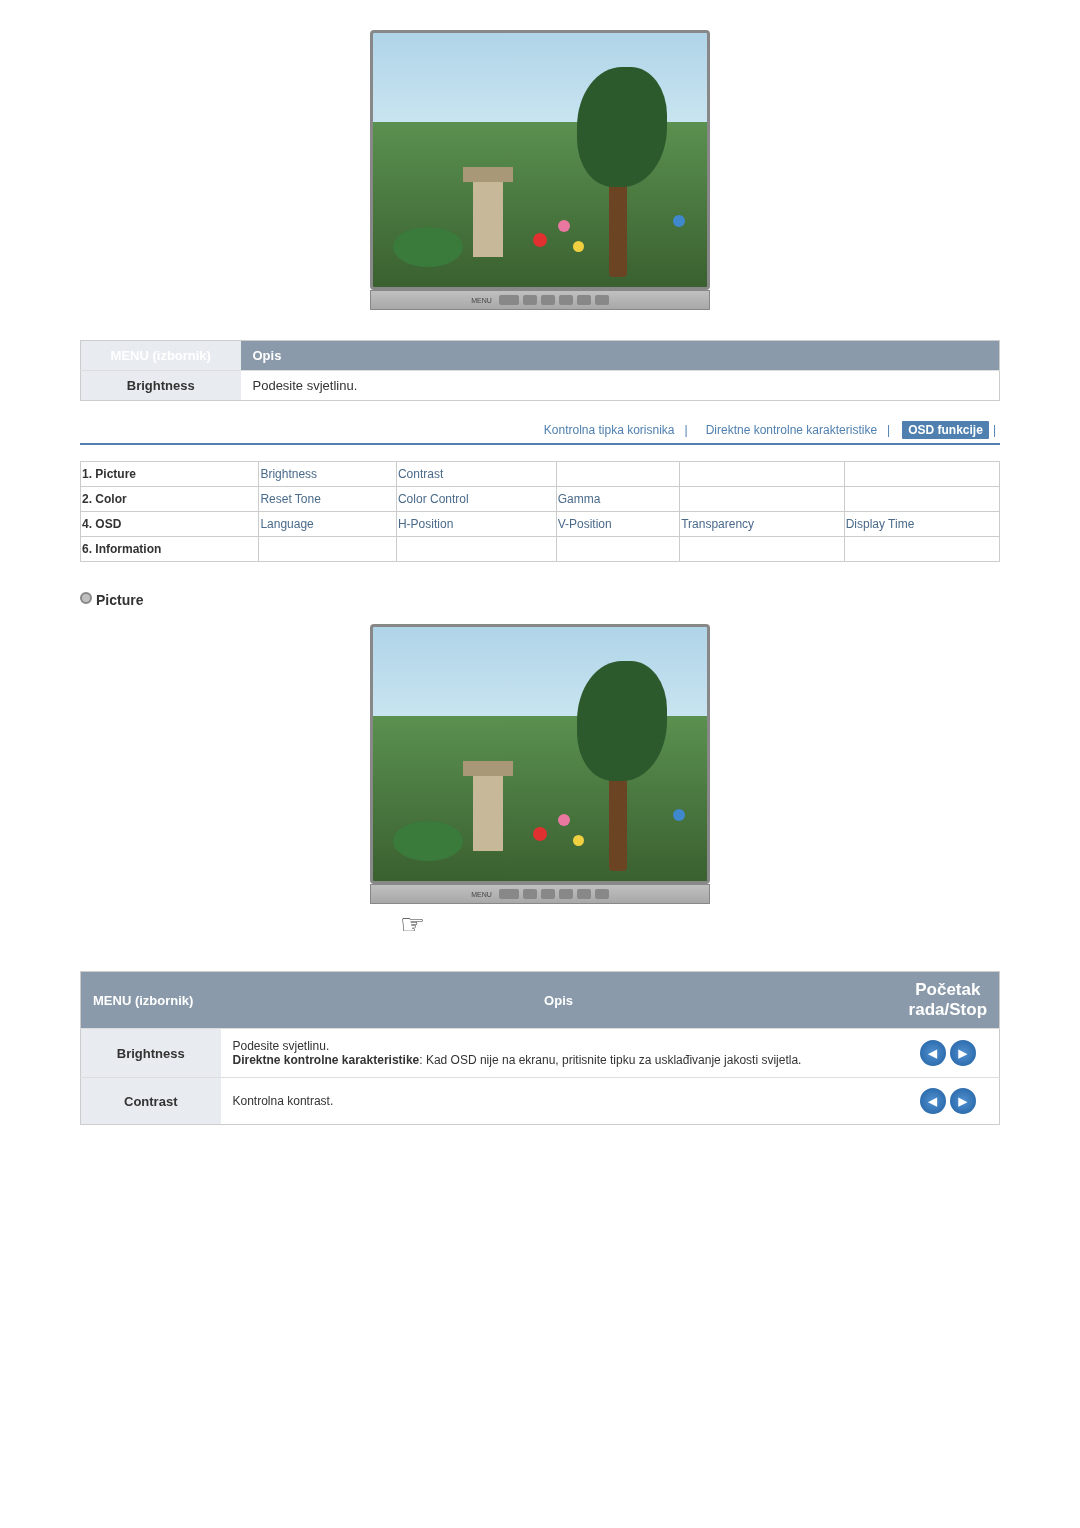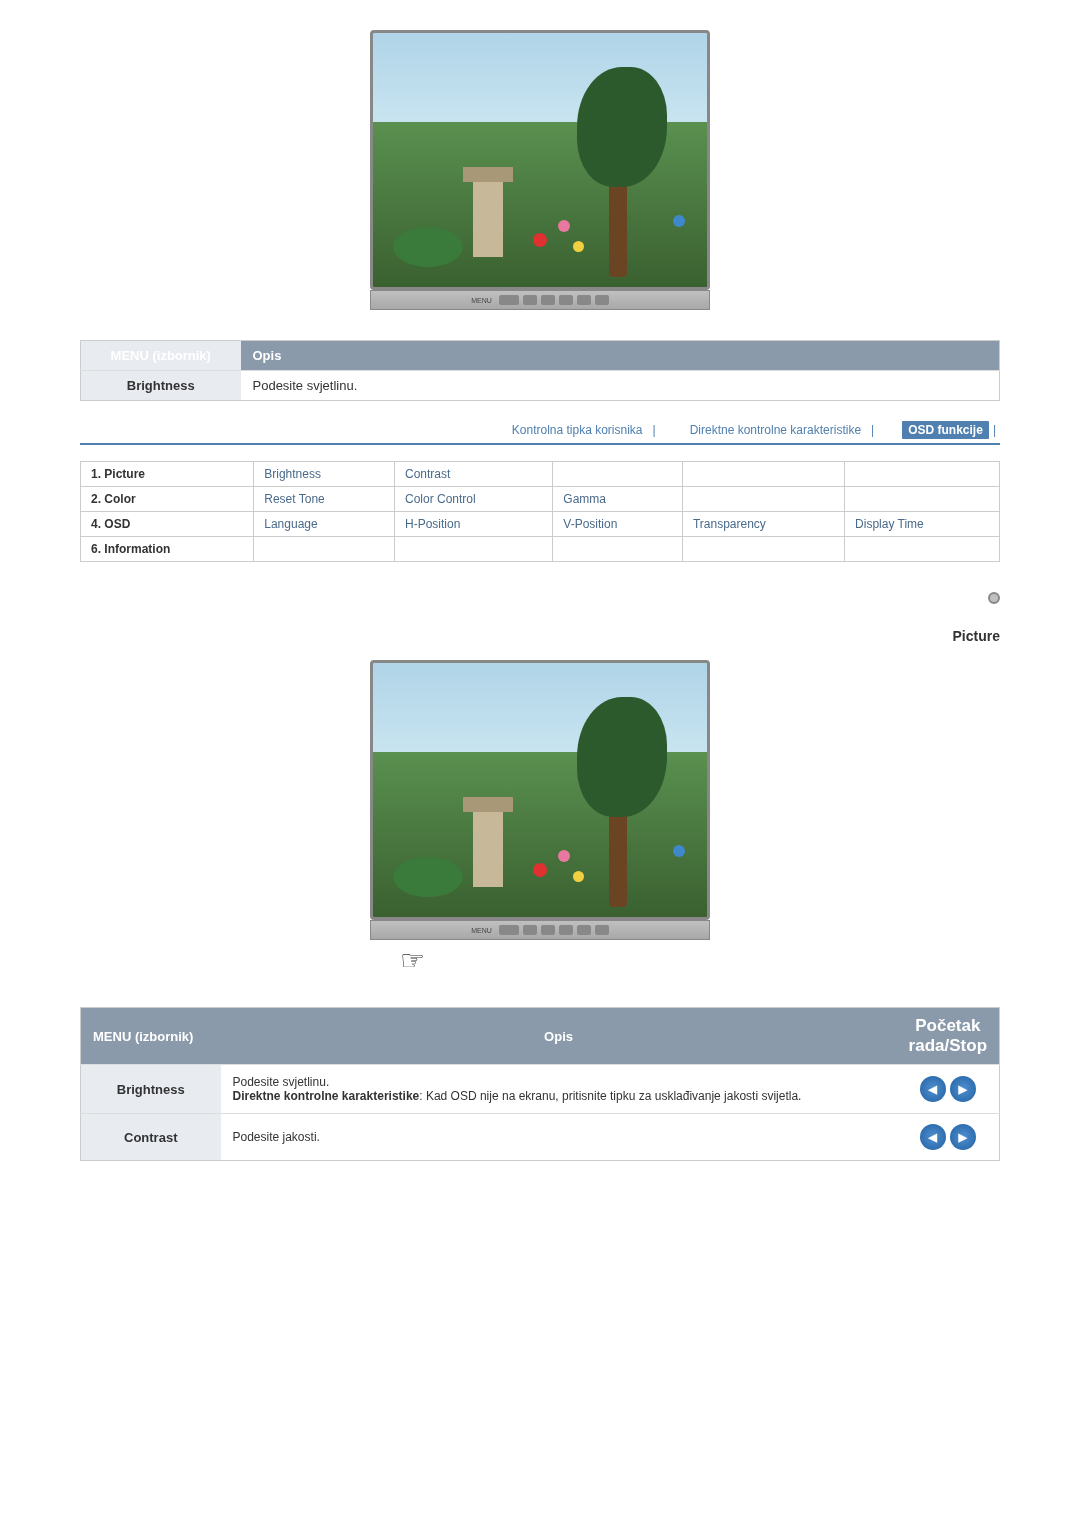--- a/index.html
+++ b/index.html
@@ -192,21 +192,21 @@
       display: flex;
       justify-content: flex-end;
       align-items: center;
       border-bottom: 2px solid #5080b0;
       margin-bottom: 16px;
       padding-bottom: 4px;
       font-size: 12px;
       color: #5080b0;
     }
     .nav-tab {
-      margin-left: 24px;
+      margin-left: 8px;
       padding: 2px 6px;
       cursor: pointer;
     }
     .nav-tab.active {
       background: #5080b0;
       color: #fff;
       font-weight: bold;
       border-radius: 1px;
     }
     .nav-sep {
@@ -217,43 +217,42 @@
     
     .osd-table {
       width: 100%;
       border-collapse: collapse;
       border: 1px solid #ccc;
       margin-bottom: 30px;
       font-size: 12px;
     }
     .osd-table td {
       border: 1px solid #ccc;
-      padding: 5px 10px;
+      padding: 5px 1px;
       vertical-align: middle;
     }
     .osd-table .menu-item {
       font-weight: bold;
       background: #fff;
       white-space: nowrap;
     }
     .osd-table .sub-item {
       color: #4a6a8a;
       cursor: pointer;
     }
 
     
     .section-heading {
       display: flex;
-      align-items: flex-end;
-      gap: 24px;
+      align-items: flex-start;
+      gap: 4px;
       font-size: 14px;
       font-weight: bold;
       color: #333;
       margin-bottom: 16px;
-      flex-direction: column;
     }
     .section-heading .circle-icon {
       width: 12px;
       height: 12px;
       background: #c0c0c0;
       border-radius: 50%;
       border: 2px solid #888;
       display: inline-block;
     }
 
@@ -474,21 +473,21 @@
       <td class="start-cell">
         <div class="arrow-btns">
           <div class="arrow-btn">◀</div>
           <div class="arrow-btn">▶</div>
         </div>
       </td>
     </tr>
     <tr>
       <td class="menu-cell">Contrast</td>
       <td class="desc-cell">
-        <span>Podesite jakosti.</span>
+        <span>Kontrolna kontrast.</span>
       </td>
       <td class="start-cell">
         <div class="arrow-btns">
           <div class="arrow-btn">◀</div>
           <div class="arrow-btn">▶</div>
         </div>
       </td>
     </tr>
   </tbody>
 </table>

